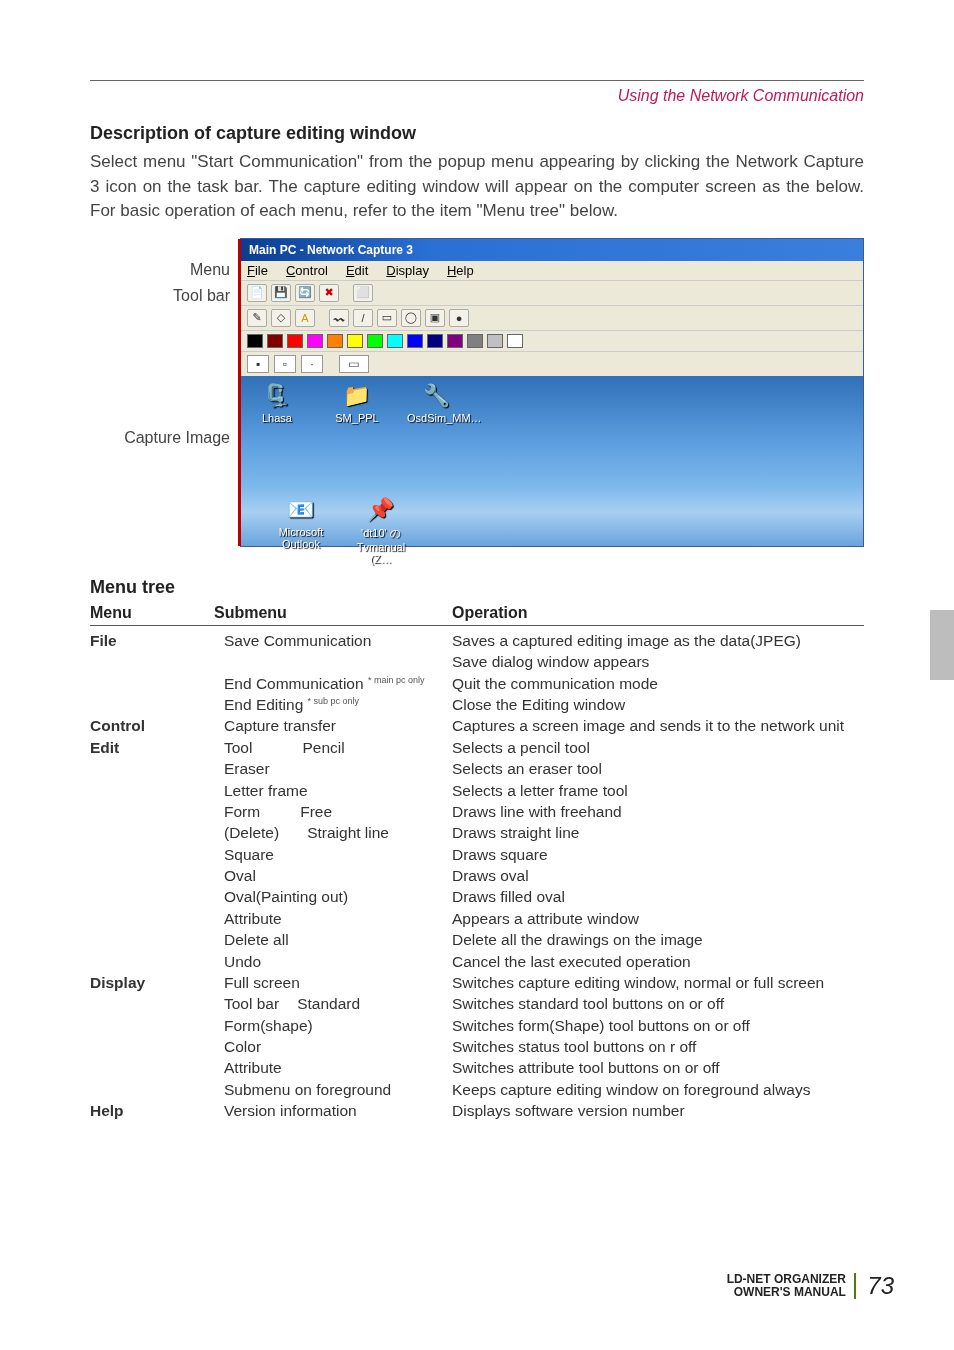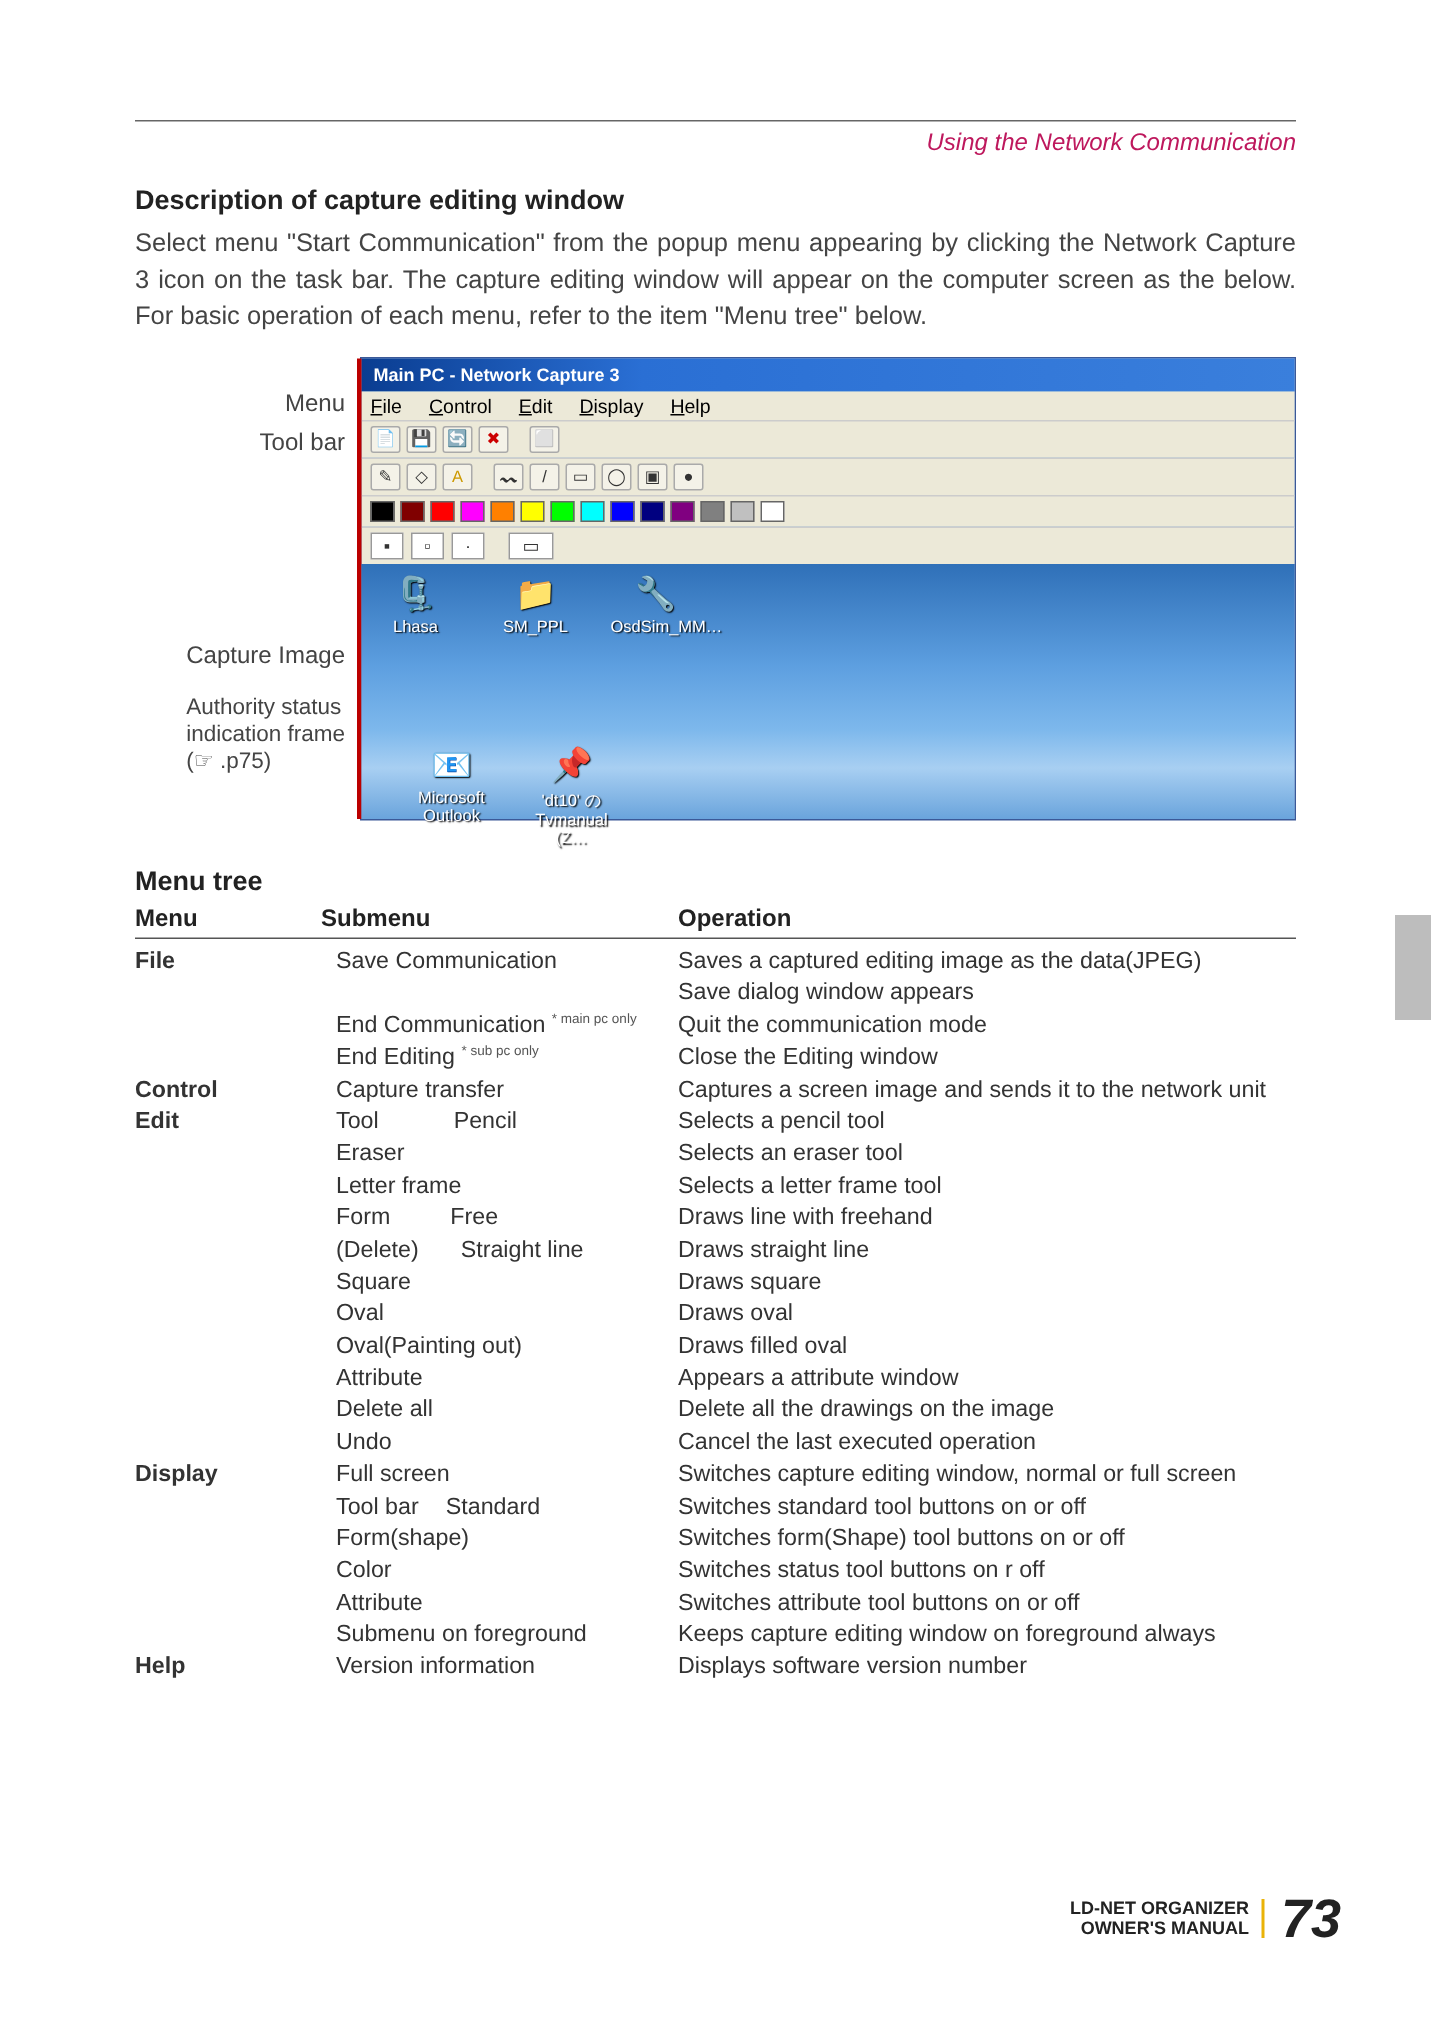--- a/index.html
+++ b/index.html
@@ -183,36 +183,36 @@
   .subsub { padding-left: 90px; }
   .note-sup { font-size: 9px; vertical-align: super; color: #555; }
   .footer {
     position: absolute;
     bottom: 50px;
     right: 60px;
     text-align: right;
     font-size: 12px;
   }
   .footer .pn {
-    font-size: 36px;
-    font-weight: 700;
+    font-size: 24px;
+    font-weight: 400;
     font-style: italic;
     color: #222;
     display: inline-block;
     vertical-align: middle;
   }
   .footer .ft {
     display: inline-block;
     vertical-align: middle;
     text-align: right;
     line-height: 1.1;
     margin-right: 8px;
     font-weight: 700;
     color: #222;
-    border-right: 2px solid #eab308;
+    border-right: 2px solid #4d7c0f;
     padding-right: 8px;
   }
   .side-tab {
     position: absolute;
     right: 0;
     top: 610px;
     width: 24px;
     height: 70px;
     background: #bdbdbd;
   }
@@ -227,25 +227,20 @@
   <div class="header-text">Using the Network Communication</div>
 
   <h2>Description of capture editing window</h2>
   <p class="intro">Select menu "Start Communication" from the popup menu appearing by clicking  the Network Capture 3 icon on the task bar. The capture editing window will appear on the computer screen as the below. For basic operation of each menu, refer to the item "Menu tree" below.</p>
 
   <div class="screenshot-wrap">
     <div class="labels-col">
       <div class="label-item label-menu">Menu</div>
       <div class="label-item label-toolbar">Tool bar</div>
       <div class="label-item label-capture">Capture Image</div>
-      <div class="label-item label-auth">
-        <span>Authority status</span><br>
-        <span>indication frame</span><br>
-        <span>(☞ .p75)</span>
-      </div>
     </div>
 
     <div class="diagram">
       <div class="app-window">
         <div class="red-bar"></div>
         <div class="titlebar">Main PC - Network Capture 3</div>
         <div class="menubar">
           <span><u>F</u><span>ile</span></span>
           <span><u>C</u>ontrol</span>
           <span><u>E</u>dit</span>

